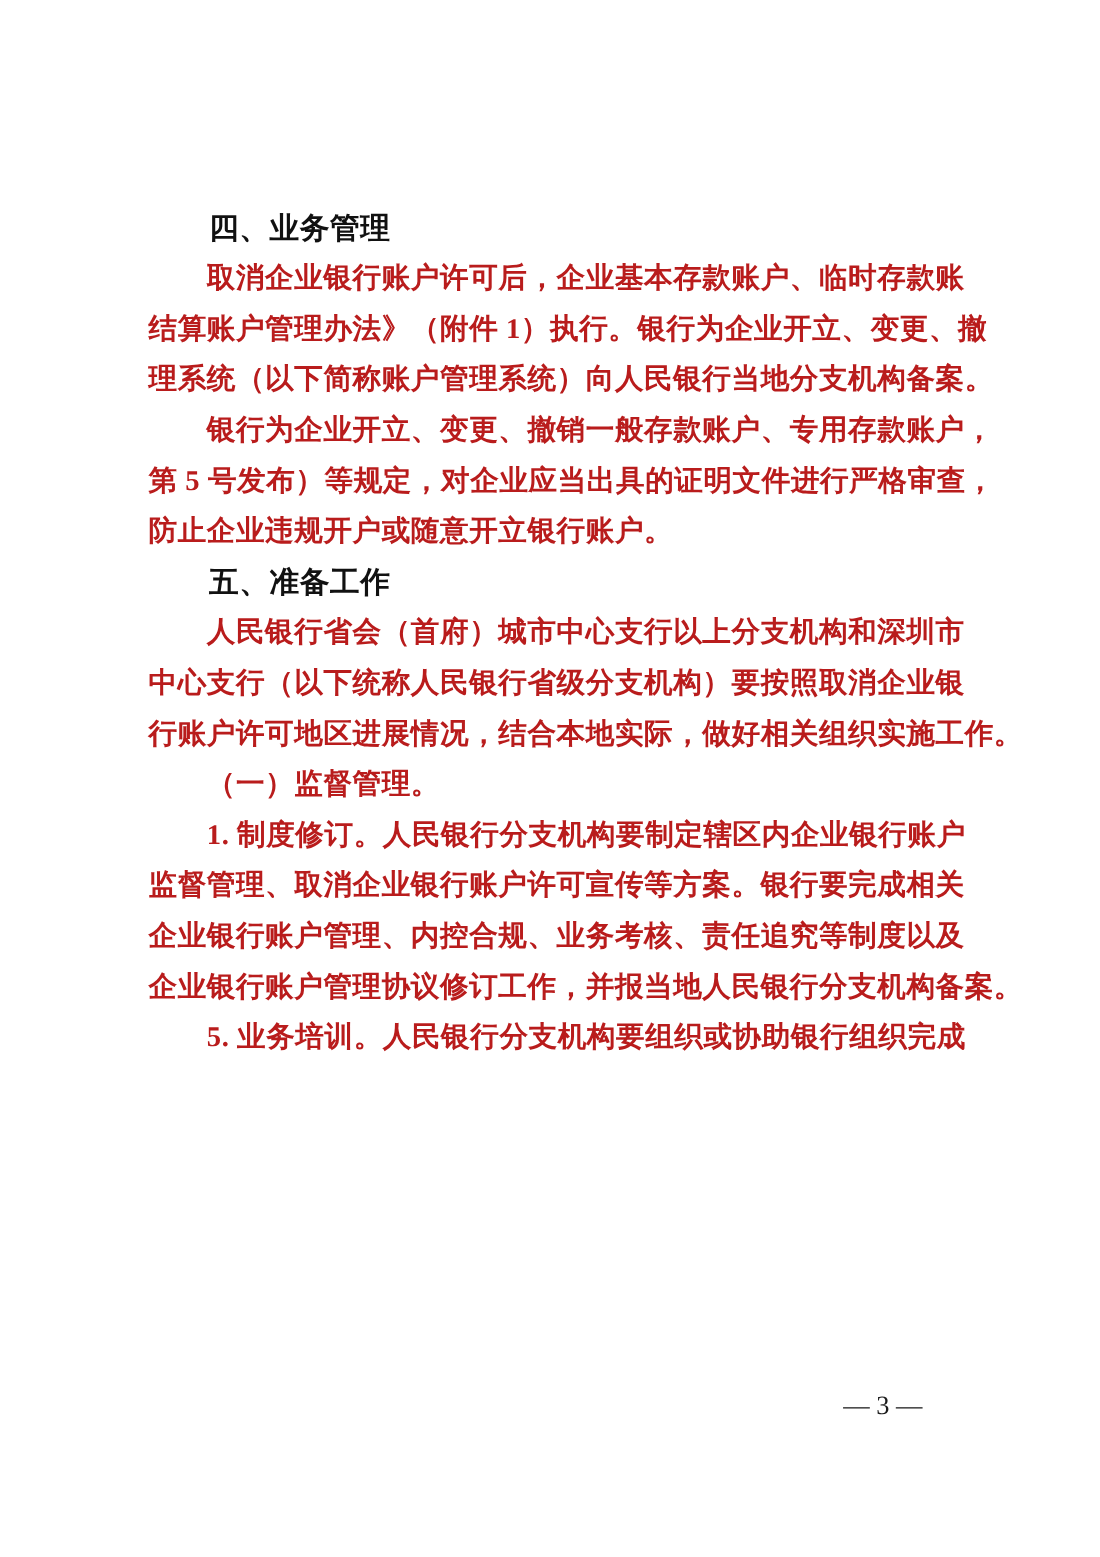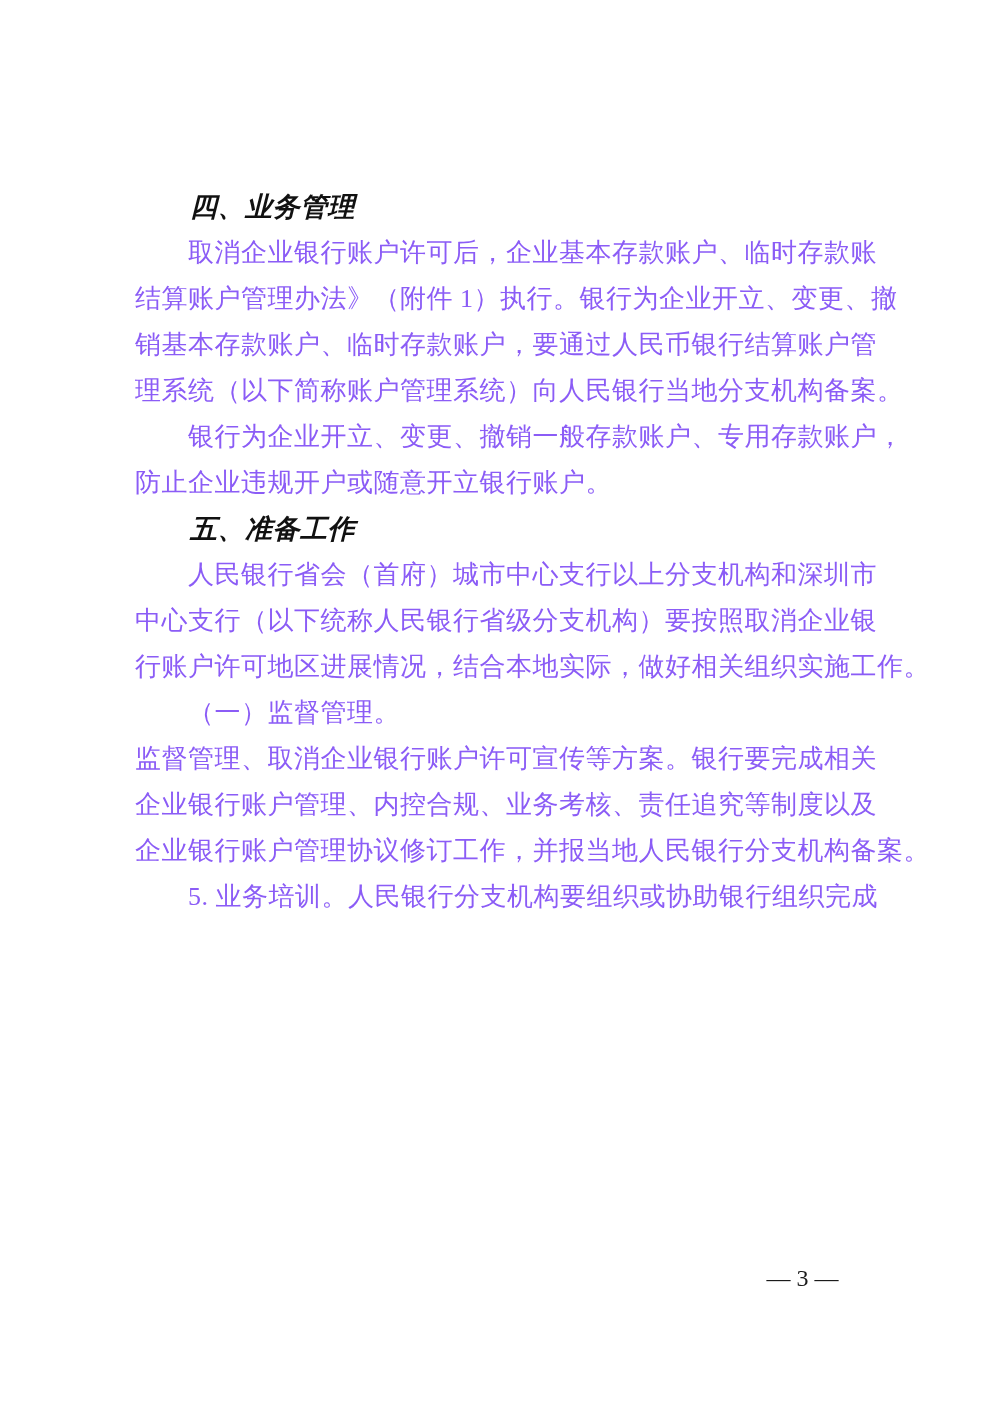--- a/index.html
+++ b/index.html
@@ -19,30 +19,30 @@
     position: absolute;
     left: 135px;
     top: 184px;
     width: 760px;
   }
   .line {
     height: 46px;
     line-height: 46px;
     font-size: 26px;
     letter-spacing: 0.5px;
-    color: #8b5cf6;
+    color: #b91c1c;
     white-space: pre;
     font-family: "Liberation Serif", serif;
+    font-weight: bold;
   }
   .line.heading {
     font-family: "Liberation Sans", sans-serif;
     font-weight: 700;
     font-size: 27px;
     color: #111111;
-    font-style: italic;
   }
   .page-number {
     position: absolute;
     left: 745px;
     top: 1261px;
     width: 115px;
     height: 34px;
     line-height: 34px;
     text-align: center;
     font-size: 24px;
@@ -52,28 +52,29 @@
   }
 </style>
 </head>
 <body>
 
 <div class="page">
   <div class="textblock">
       <div class="line heading">　　四、业务管理</div>
       <div class="line">　　取消企业银行账户许可后，企业基本存款账户、临时存款账</div>
       <div class="line">结算账户管理办法》（附件 1）执行。银行为企业开立、变更、撤</div>
-      <div class="line">销基本存款账户、临时存款账户，要通过人民币银行结算账户管</div>
       <div class="line">理系统（以下简称账户管理系统）向人民银行当地分支机构备案。</div>
       <div class="line">　　银行为企业开立、变更、撤销一般存款账户、专用存款账户，</div>
+      <div class="line">第 5 号发布）等规定，对企业应当出具的证明文件进行严格审查，</div>
       <div class="line">防止企业违规开户或随意开立银行账户。</div>
       <div class="line heading">　　五、准备工作</div>
       <div class="line">　　人民银行省会（首府）城市中心支行以上分支机构和深圳市</div>
       <div class="line">中心支行（以下统称人民银行省级分支机构）要按照取消企业银</div>
       <div class="line">行账户许可地区进展情况，结合本地实际，做好相关组织实施工作。</div>
       <div class="line">　　（一）监督管理。</div>
+      <div class="line">　　1. 制度修订。人民银行分支机构要制定辖区内企业银行账户</div>
       <div class="line">监督管理、取消企业银行账户许可宣传等方案。银行要完成相关</div>
       <div class="line">企业银行账户管理、内控合规、业务考核、责任追究等制度以及</div>
       <div class="line">企业银行账户管理协议修订工作，并报当地人民银行分支机构备案。</div>
       <div class="line">　　5. 业务培训。人民银行分支机构要组织或协助银行组织完成</div>
     </div>
   <div class="page-number">— 3 —</div>
 </div>
 
 </body></html>

